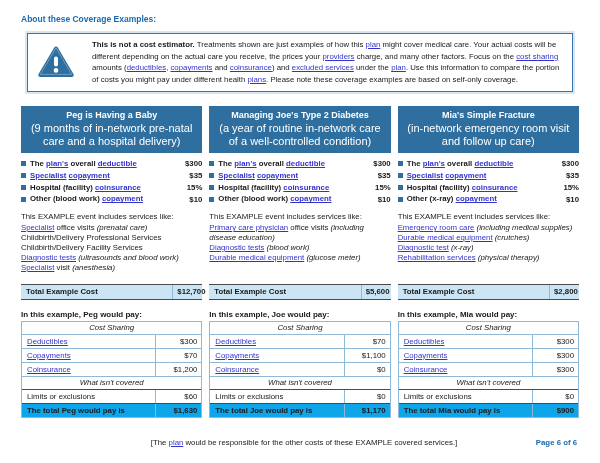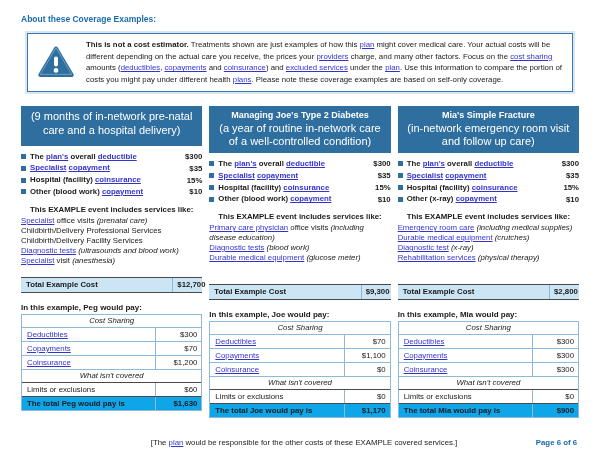--- a/index.html
+++ b/index.html
@@ -4,21 +4,21 @@
 <style>
   * { margin:0; padding:0; box-sizing:border-box; }
   html,body { width:600px; height:463px; background:#ffffff;
               font-family:"Liberation Sans", sans-serif; color:#1a1a1a; position:relative; }
   .page { padding:14px 21px 0 21px; height:100%; position:relative; }
 
   .page-heading { color:#1b6aae; font-size:8.5px; font-weight:bold; margin-bottom:9px; }
 
   
   .notice-box { margin:0 6px; border:1px solid #3b74ad; box-shadow:0 0 0 2px #d9e7f3;
-                display:flex; align-items:center; gap:10px; padding:5px 10px 5px 8px; background:#fff; }
+                display:flex; align-items:center; gap:16px; padding:5px 10px 5px 8px; background:#fff; }
   .notice-icon-wrap { flex:none; width:40px; display:flex; justify-content:center; }
   .notice-text { font-size:7.8px; line-height:1.5; }
 
   .link { color:#3333cc; text-decoration:underline; cursor:pointer; }
   .i { font-style:italic; }
   .b { font-weight:bold; }
 
   
   .columns { display:flex; gap:7px; margin-top:14px; }
   .col { flex:1; display:flex; flex-direction:column; font-size:7.8px; min-width:0; }
@@ -27,21 +27,21 @@
   .col-title { font-weight:bold; font-size:9px; line-height:1.2; margin-bottom:1px; }
   .col-sub { font-size:11px; line-height:1.25; }
 
   .bullets { margin-top:5px; }
   .bullet-row { display:flex; align-items:center; padding:1px 0; font-weight:bold; }
   .bullet-sq { width:5px; height:5px; background:#2e6f9f; margin-right:4px; flex:none; }
   .bullet-label { flex:1; line-height:1.25; }
   .bullet-value { text-align:right; padding-left:4px; }
 
   .services { margin-top:7px; min-height:72px; }
-  .services-heading { font-weight:bold; margin-bottom:1px; line-height:1.3;text-align:center; }
+  .services-heading { font-weight:normal; margin-bottom:1px; line-height:1.3; }
   .service-line { line-height:1.28; }
 
   .total-cost-row { display:flex; align-items:stretch; background:#cbe5f5; font-weight:bold;
                     border-top:1px solid #4a4a4a; border-bottom:1px solid #4a4a4a;gap:22px; }
   .total-cost-row .row-label { flex:1; padding:2.5px 5px; }
   .total-cost-row .row-value { width:30px; text-align:right; padding:2.5px 4px; border-left:1px solid #8fb9d9; }
 
   .pay-heading { font-weight:bold; font-size:8px; margin:10px 0 2px 0; }
 
   .cs-table { border:1px solid #8fb9d9; }
@@ -75,20 +75,21 @@
       </svg>
     </div>
     <div class="notice-text"><span class="b">This is not a cost estimator. </span><span>Treatments shown are just examples of how this </span><a href="#" class="link">plan</a><span> might cover medical care. Your actual costs will be different depending on the actual care you receive, the prices your </span><a href="#" class="link">providers</a><span> charge, and many other factors. Focus on the </span><a href="#" class="link">cost sharing</a><span> amounts (</span><a href="#" class="link">deductibles</a><span>, </span><a href="#" class="link">copayments</a><span> and </span><a href="#" class="link">coinsurance</a><span>) and </span><a href="#" class="link">excluded services</a><span> under the </span><a href="#" class="link">plan</a><span>. Use this information to compare the portion of costs you might pay under different health </span><a href="#" class="link">plans</a><span>. Please note these coverage examples are based on self-only coverage.</span></div>
   </div>
 
   <div class="columns">
 
       <div class="col">
 
         <div class="col-header">
+          <div class="col-title">Peg is Having a Baby</div>
           <div class="col-sub">(9 months of in-network pre-natal care and a hospital delivery)</div>
         </div>
 
         <div class="bullets">
 
             <div class="bullet-row">
               <span class="bullet-sq"></span>
               <span class="bullet-label"><span>The </span><a href="#" class="link">plan's</a><span> overall </span><a href="#" class="link">deductible</a></span>
               <span class="bullet-value">$300</span>
             </div>
@@ -209,21 +210,21 @@
 
               <div class="service-line"><a href="#" class="link">Diagnostic tests</a><span> </span><span class="i">(blood work)</span></div>
 
 
               <div class="service-line"><a href="#" class="link">Durable medical equipment</a><span> </span><span class="i">(glucose meter)</span></div>
             </div>
         </div>
 
         <div class="total-cost-row">
           <span class="row-label">Total Example Cost</span>
-          <span class="row-value">$9,300</span>
+          <span class="row-value">$5,600</span>
         </div>
 
         <div class="pay-heading">In this example, Joe would pay:</div>
 
         <div class="cs-table">
           <div class="cs-section-header">Cost Sharing</div>
           <div>
 
               <div class="cs-row">
                 <span class="row-label"><a href="#" class="link">Deductibles</a></span>

